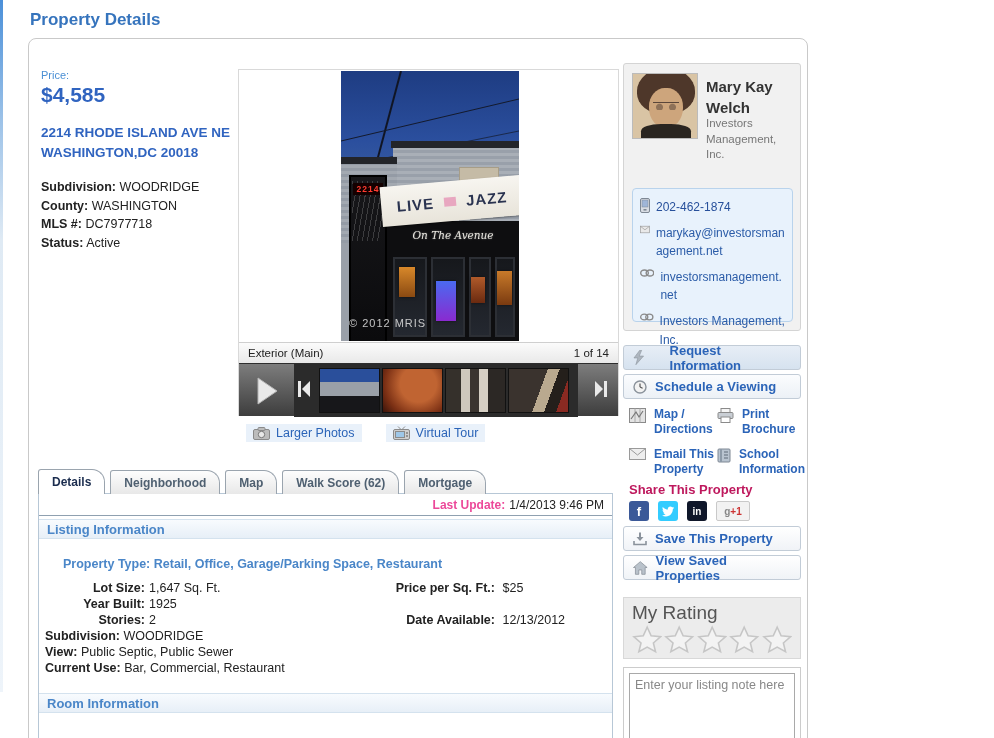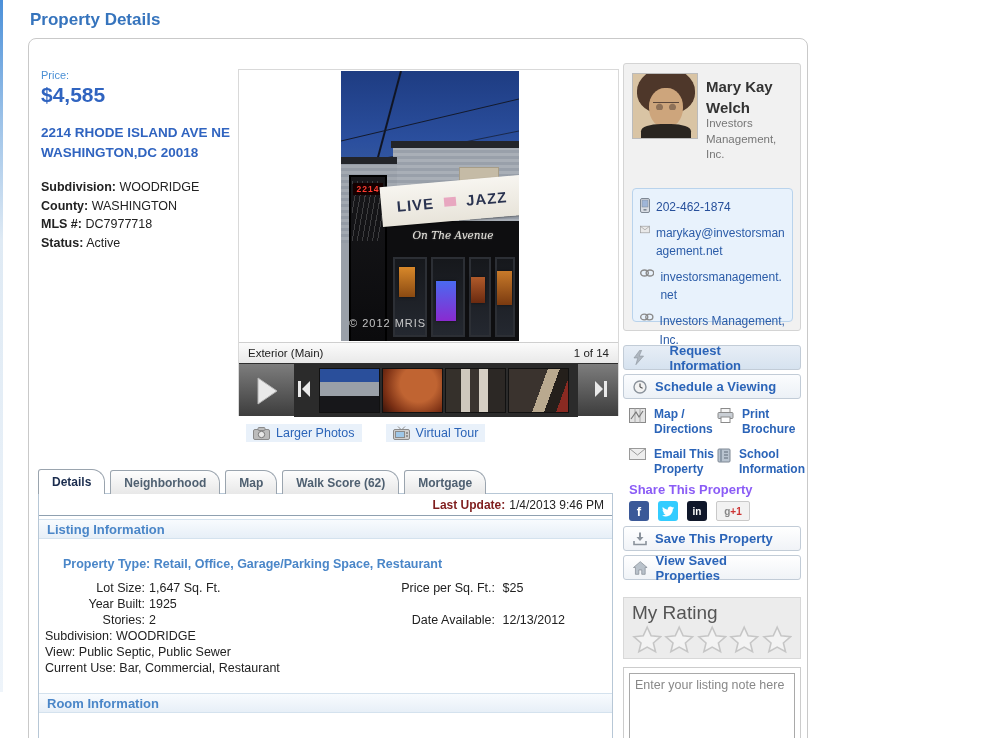--- a/index.html
+++ b/index.html
@@ -130,21 +130,21 @@
   #schedule-btn { top:311px; background:linear-gradient(180deg,#fbfcfe,#ecf1f6); }
   #save-btn { top:463px; background:linear-gradient(180deg,#ffffff,#f0f3f7); }
   #viewsaved-btn { top:492px; background:linear-gradient(180deg,#ffffff,#f0f3f7); }
 
   #links-grid { position:absolute; left:6px; top:344px; width:172px;
     display:grid; grid-template-columns:88px 84px; row-gap:10px; }
   .grid-link { display:flex; gap:8px; align-items:flex-start; font-size:12px; font-weight:bold;
     color:#2b64b8; line-height:1.25; cursor:pointer; }
   .grid-link svg { flex:0 0 auto; margin-top:1px; }
 
-  #share-title { position:absolute; left:6px; top:419px; font-size:13px; font-weight:bold; color:#8b5cf6; }
+  #share-title { position:absolute; left:6px; top:419px; font-size:13px; font-weight:bold; color:#be185d; }
   #social-row { position:absolute; left:6px; top:438px; display:flex; gap:9px; align-items:center; }
   .soc { width:20px; height:20px; border-radius:3px; display:flex; align-items:center;
     justify-content:center; color:#fff; font-weight:bold; font-size:13px; cursor:pointer; }
   .soc.fb { background:#3b5998; }
   .soc.tw { background:#33ccff; }
   .soc.li { background:#0f172a; font-size:10px; }
   .soc.gp { width:34px; background:#f2f2f2; border:1px solid #c9c9c9; border-radius:2px;
     color:#cc3333; font-size:10px; }
   .soc.gp i { font-style:normal; color:#888; }
 
@@ -164,28 +164,28 @@
   #tabs-row { left:9px; top:430px; display:flex; gap:5px; align-items:flex-end; z-index:3; }
   .tab { height:24px; padding:4px 13px; display:flex; align-items:center;
     border:1px solid #9aa4ae; border-bottom:none; border-radius:3px 13px 0 0;
     background:linear-gradient(180deg,#fdfdfd,#e8e8e8); font-size:12px; font-weight:bold;
     color:#4f6071; cursor:pointer; }
   .tab.active { height:25px; background:#fff; color:#1b2d4f; position:relative; z-index:4; }
   #details-panel { left:9px; top:454px; width:575px; height:306px;
     border:1px solid #b7c7d6; background:#fff; z-index:2; }
   #last-update-row { height:22px; display:flex; justify-content:flex-end; align-items:center;
     gap:4px; padding-right:8px; font-size:12px; border-bottom:1px solid #8fa0b0; }
-  #last-update-row b { color:#7f1d1d;padding-left:8px; }
+  #last-update-row b { color:#ec4899;padding-left:8px; }
   .section-bar { height:20px; margin-top:3px; background:linear-gradient(180deg,#f8fbfe,#e7eff7);
     border-top:1px solid #d4e2ee; border-bottom:1px solid #d4e2ee; display:flex; align-items:center;
     padding-left:8px; font-size:13px; font-weight:bold; color:#4a86c8; }
   #listing-body { position:relative; padding:18px 0 0 6px; font-size:12.5px; }
   #property-type-row { color:#4a86c8; font-weight:bold; margin-bottom:9px; padding-left:18px; }
   .detail-row { line-height:16px; position:relative; }
-  .detail-row .lbl { font-weight:normal; color:#222; }
+  .detail-row .lbl { font-weight:bold; color:#222; }
   .detail-row.indent .lbl { display:inline-block; width:100px; text-align:right; margin-right:4px; }
   .col2 { position:absolute; left:350px; top:0; }
   #room-gap { height:14px; }
 
   svg { display:block; }
 </style>
 </head>
 <body>
 
 <div class="abs" id="left-strip"></div>

